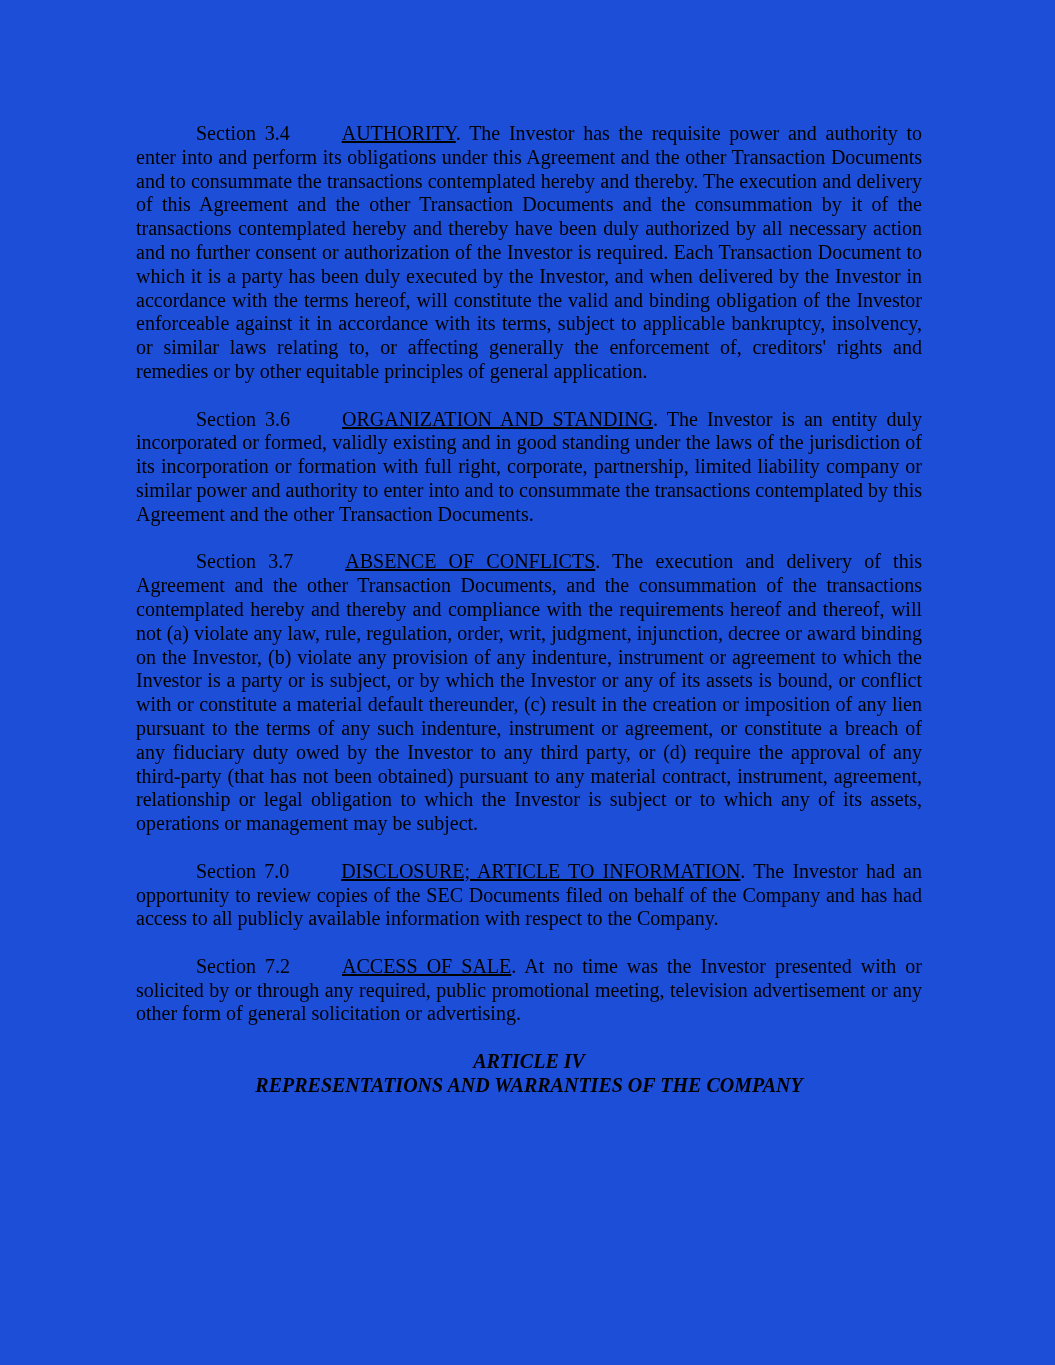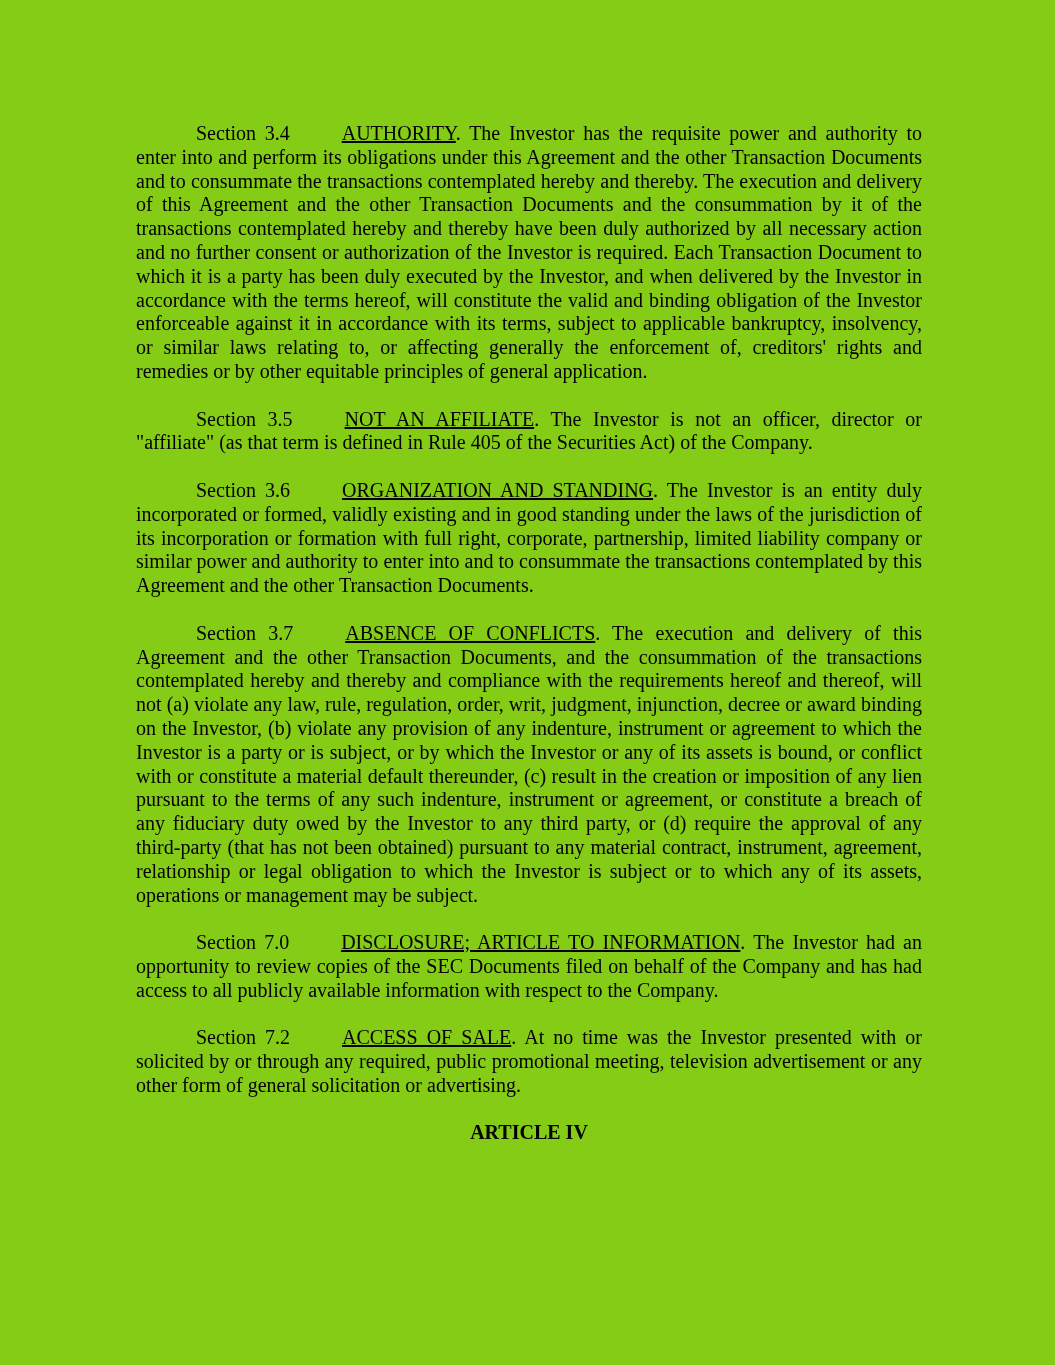--- a/index.html
+++ b/index.html
@@ -1,20 +1,20 @@
 <!DOCTYPE html>
 <html><head>
 <meta charset="utf-8">
 <style>
   * { box-sizing: border-box; }
   html, body { margin: 0; padding: 0; background: #ffffff; }
   .page {
     width: 1055px;
     height: 1365px;
-    background: #84cc16;
+    background: #1d4ed8;
     padding: 122px 133px 0 136px;
     font-family: "Liberation Serif", serif;
     font-size: 20px;
     line-height: 23.8px;
     color: #000000;
     overflow: hidden;
   }
   .para {
     margin: 0 0 23.8px 0;
     text-align: justify;
@@ -25,34 +25,34 @@
     width: 52px;
   }
   .section-heading {
     text-decoration: underline;
   }
   .article-heading {
     margin: 0;
     text-align: center;
     text-indent: 0;
     font-weight: bold;
+    font-style: italic;
   }
 </style>
 </head>
 <body>
 
 <div class="page">
 
   <p class="para"><span>Section 3.4</span><span class="tab"></span><span class="section-heading">AUTHORITY</span><span>. The Investor has the requisite power and authority to enter into and perform its obligations under this Agreement and the other Transaction Documents and to consummate the transactions contemplated hereby and thereby. The execution and delivery of this Agreement and the other Transaction Documents and the consummation by it of the transactions contemplated hereby and thereby have been duly authorized by all necessary action and no further consent or authorization of the Investor is required. Each Transaction Document to which it is a party has been duly executed by the Investor, and when delivered by the Investor in accordance with the terms hereof, will constitute the valid and binding obligation of the Investor enforceable against it in accordance with its terms, subject to applicable bankruptcy, insolvency, or similar laws relating to, or affecting generally the enforcement of, creditors' rights and remedies or by other equitable principles of general application.</span></p>
 
-  <p class="para"><span>Section 3.5</span><span class="tab"></span><span class="section-heading">NOT AN AFFILIATE</span><span>. The Investor is not an officer, director or "affiliate" (as that term is defined in Rule 405 of the Securities Act) of the Company.</span></p>
 
   <p class="para"><span>Section 3.6</span><span class="tab"></span><span class="section-heading">ORGANIZATION AND STANDING</span><span>. The Investor is an entity duly incorporated or formed, validly existing and in good standing under the laws of the jurisdiction of its incorporation or formation with full right, corporate, partnership, limited liability company or similar power and authority to enter into and to consummate the transactions contemplated by this Agreement and the other Transaction Documents.</span></p>
 
   <p class="para"><span>Section 3.7</span><span class="tab"></span><span class="section-heading">ABSENCE OF CONFLICTS</span><span>. The execution and delivery of this Agreement and the other Transaction Documents, and the consummation of the transactions contemplated hereby and thereby and compliance with the requirements hereof and thereof, will not (a) violate any law, rule, regulation, order, writ, judgment, injunction, decree or award binding on the Investor, (b) violate any provision of any indenture, instrument or agreement to which the Investor is a party or is subject, or by which the Investor or any of its assets is bound, or conflict with or constitute a material default thereunder, (c) result in the creation or imposition of any lien pursuant to the terms of any such indenture, instrument or agreement, or constitute a breach of any fiduciary duty owed by the Investor to any third party, or (d) require the approval of any third-party (that has not been obtained) pursuant to any material contract, instrument, agreement, relationship or legal obligation to which the Investor is subject or to which any of its assets, operations or management may be subject.</span></p>
 
   <p class="para"><span>Section 7.0</span><span class="tab"></span><span class="section-heading">DISCLOSURE; ARTICLE TO INFORMATION</span><span>. The Investor had an opportunity to review copies of the SEC Documents filed on behalf of the Company and has had access to all publicly available information with respect to the Company.</span></p>
 
   <p class="para"><span>Section 7.2</span><span class="tab"></span><span class="section-heading">ACCESS OF SALE</span><span>. At no time was the Investor presented with or solicited by or through any required, public promotional meeting, television advertisement or any other form of general solicitation or advertising.</span></p>
 
-  <p class="para article-heading"><span>ARTICLE IV</span><br></p>
+  <p class="para article-heading"><span>ARTICLE IV</span><br><span>REPRESENTATIONS AND WARRANTIES OF THE COMPANY</span></p>
 
 </div>
 
 </body></html>

